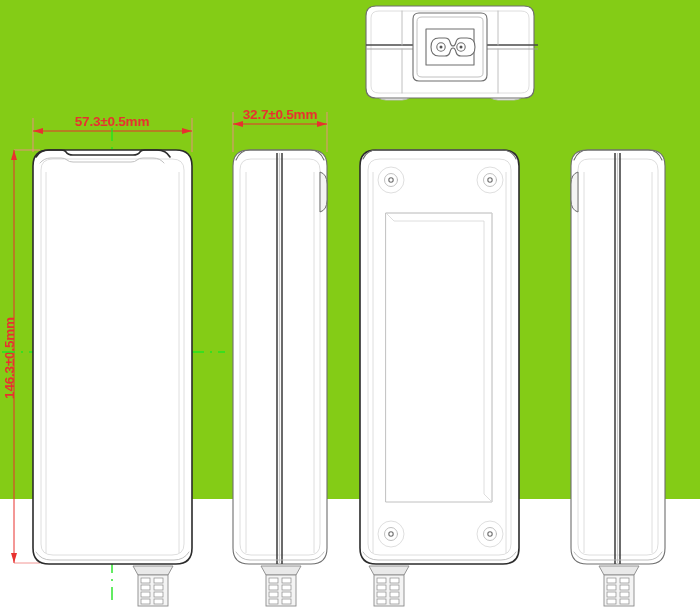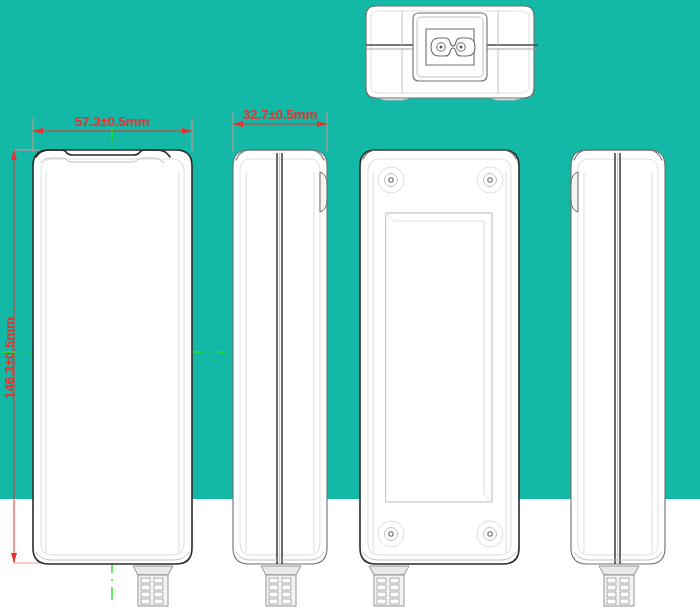--- a/index.html
+++ b/index.html
@@ -10,21 +10,21 @@
   body {
     width: 700px;
     height: 610px;
     font-family: "Liberation Sans", sans-serif;
     overflow: hidden;
   }
   #drawing-root {
     position: relative;
     width: 700px;
     height: 499px;
-    background: #14b8a6;
+    background: #84cc16;
   }
   svg#cad {
     display: block;
     width: 700px;
     height: 610px;
   }
   .outline-dark {
     fill: none;
     stroke: #2b2b2b;
     stroke-width: 1.6;

